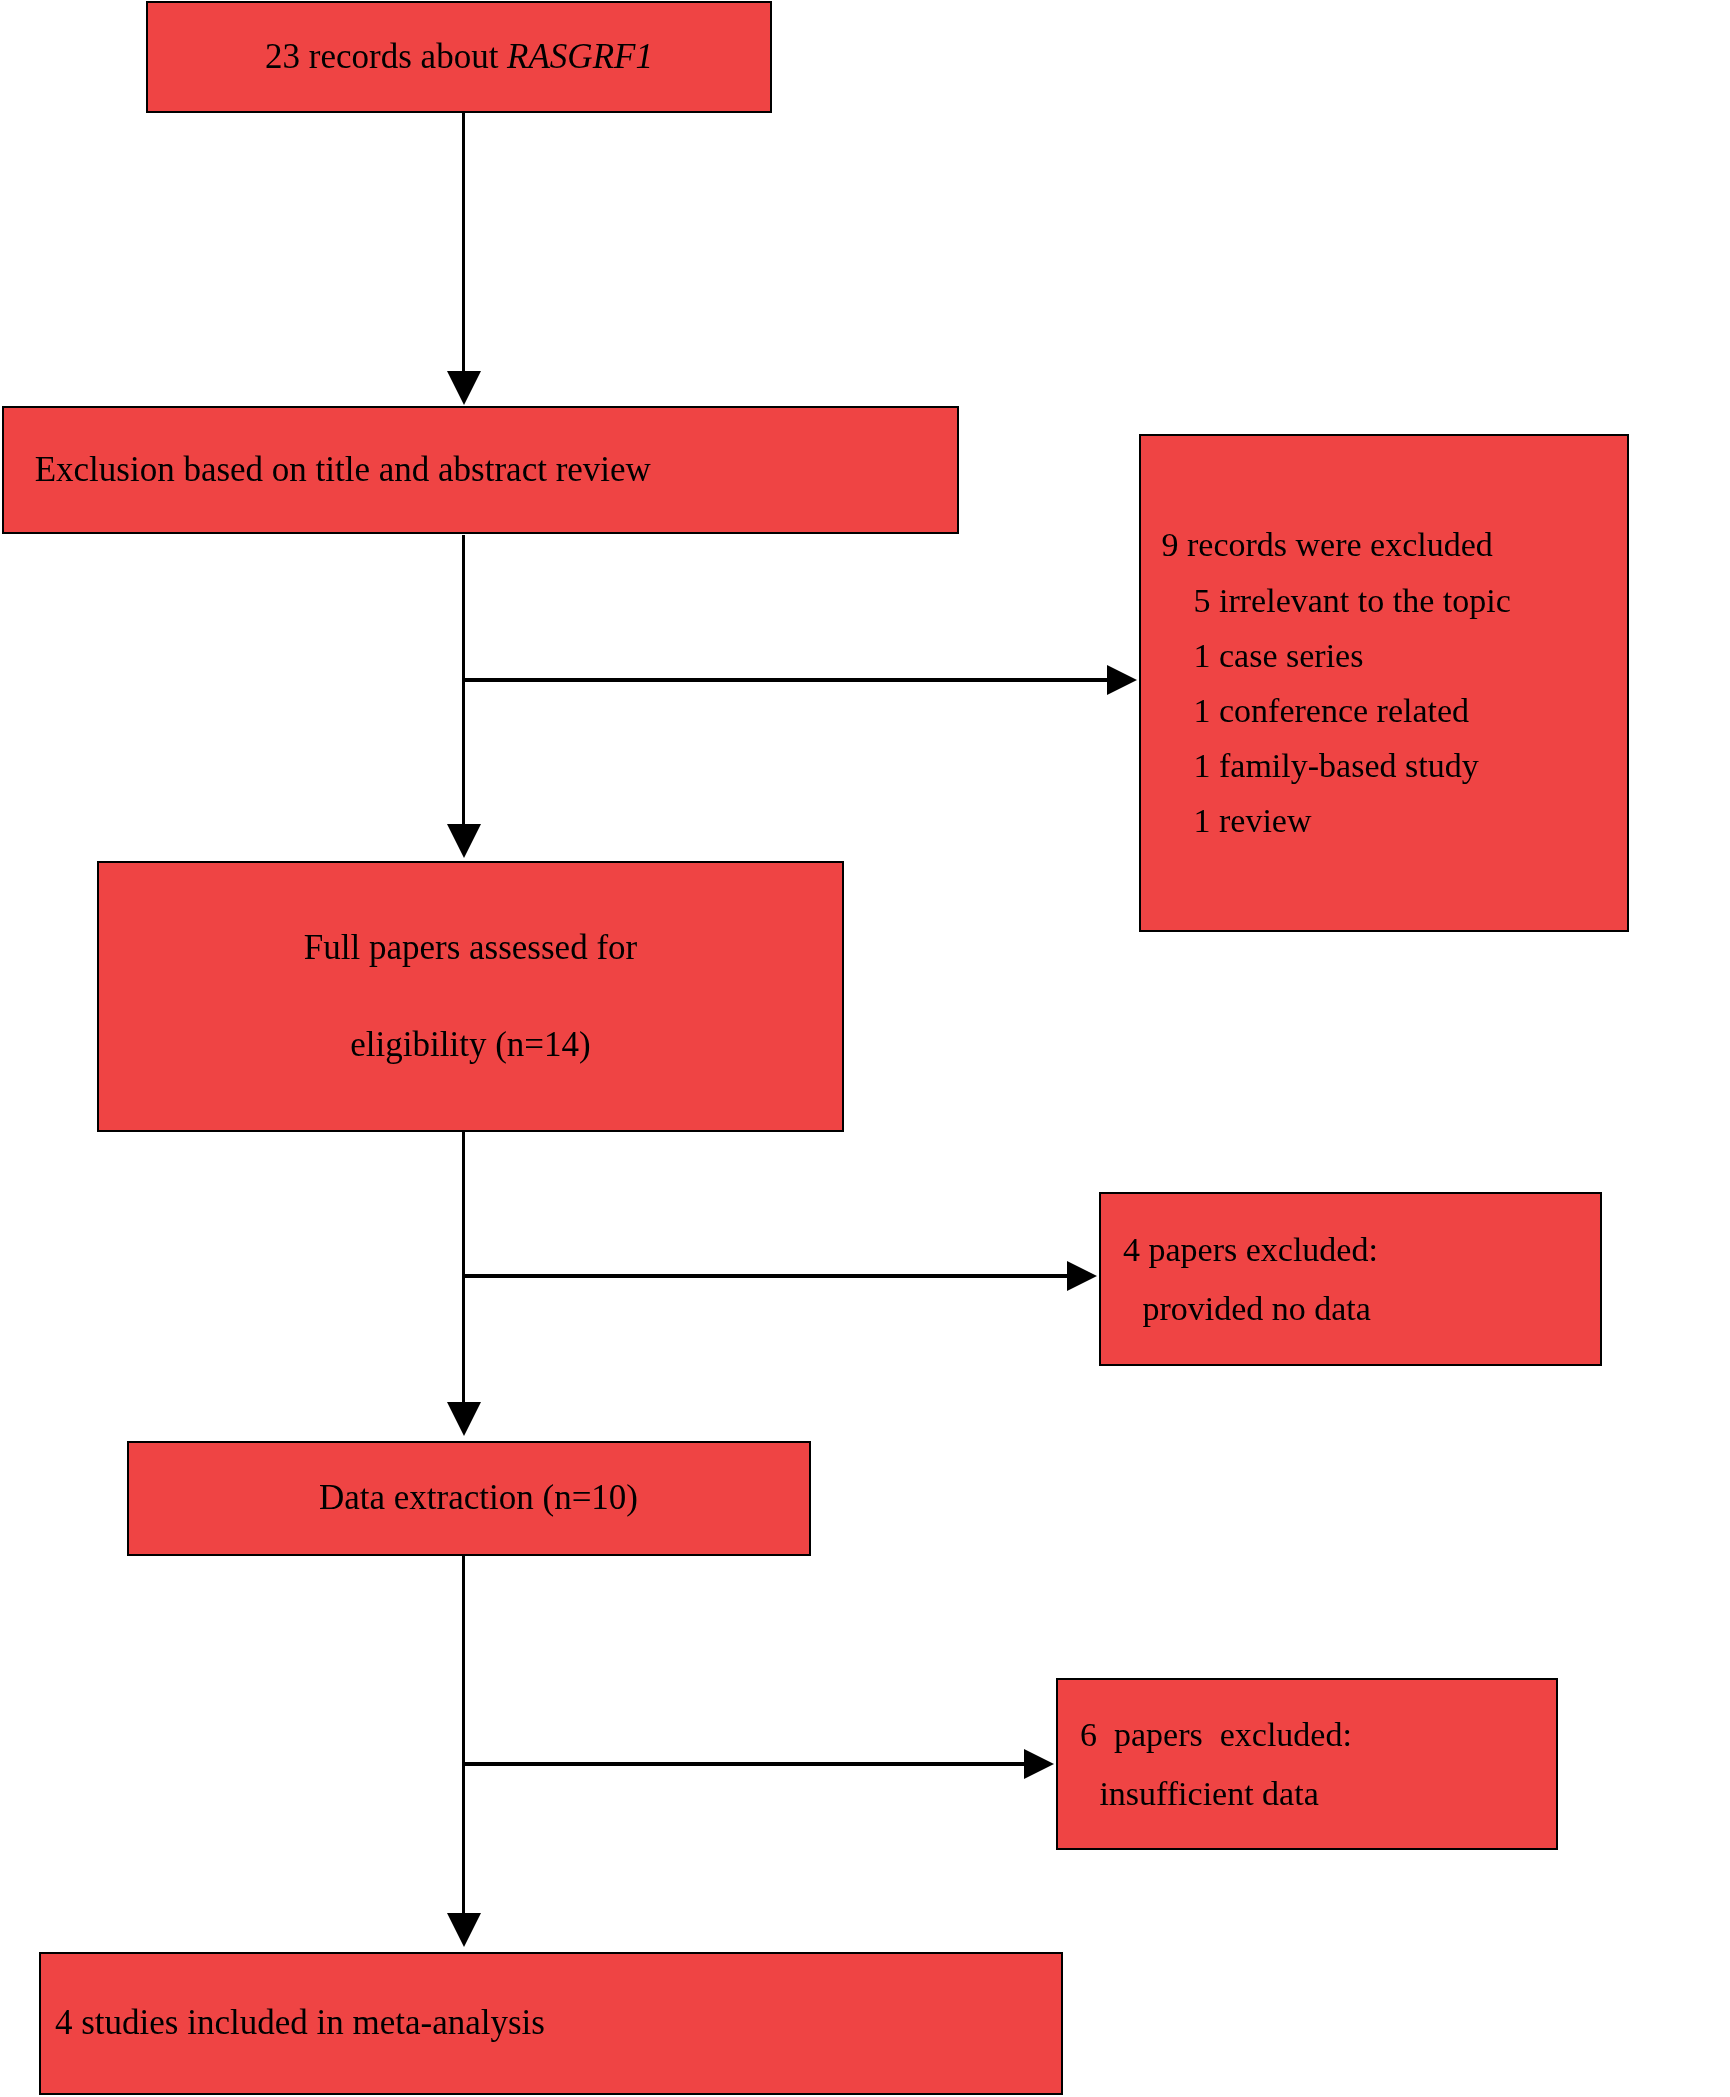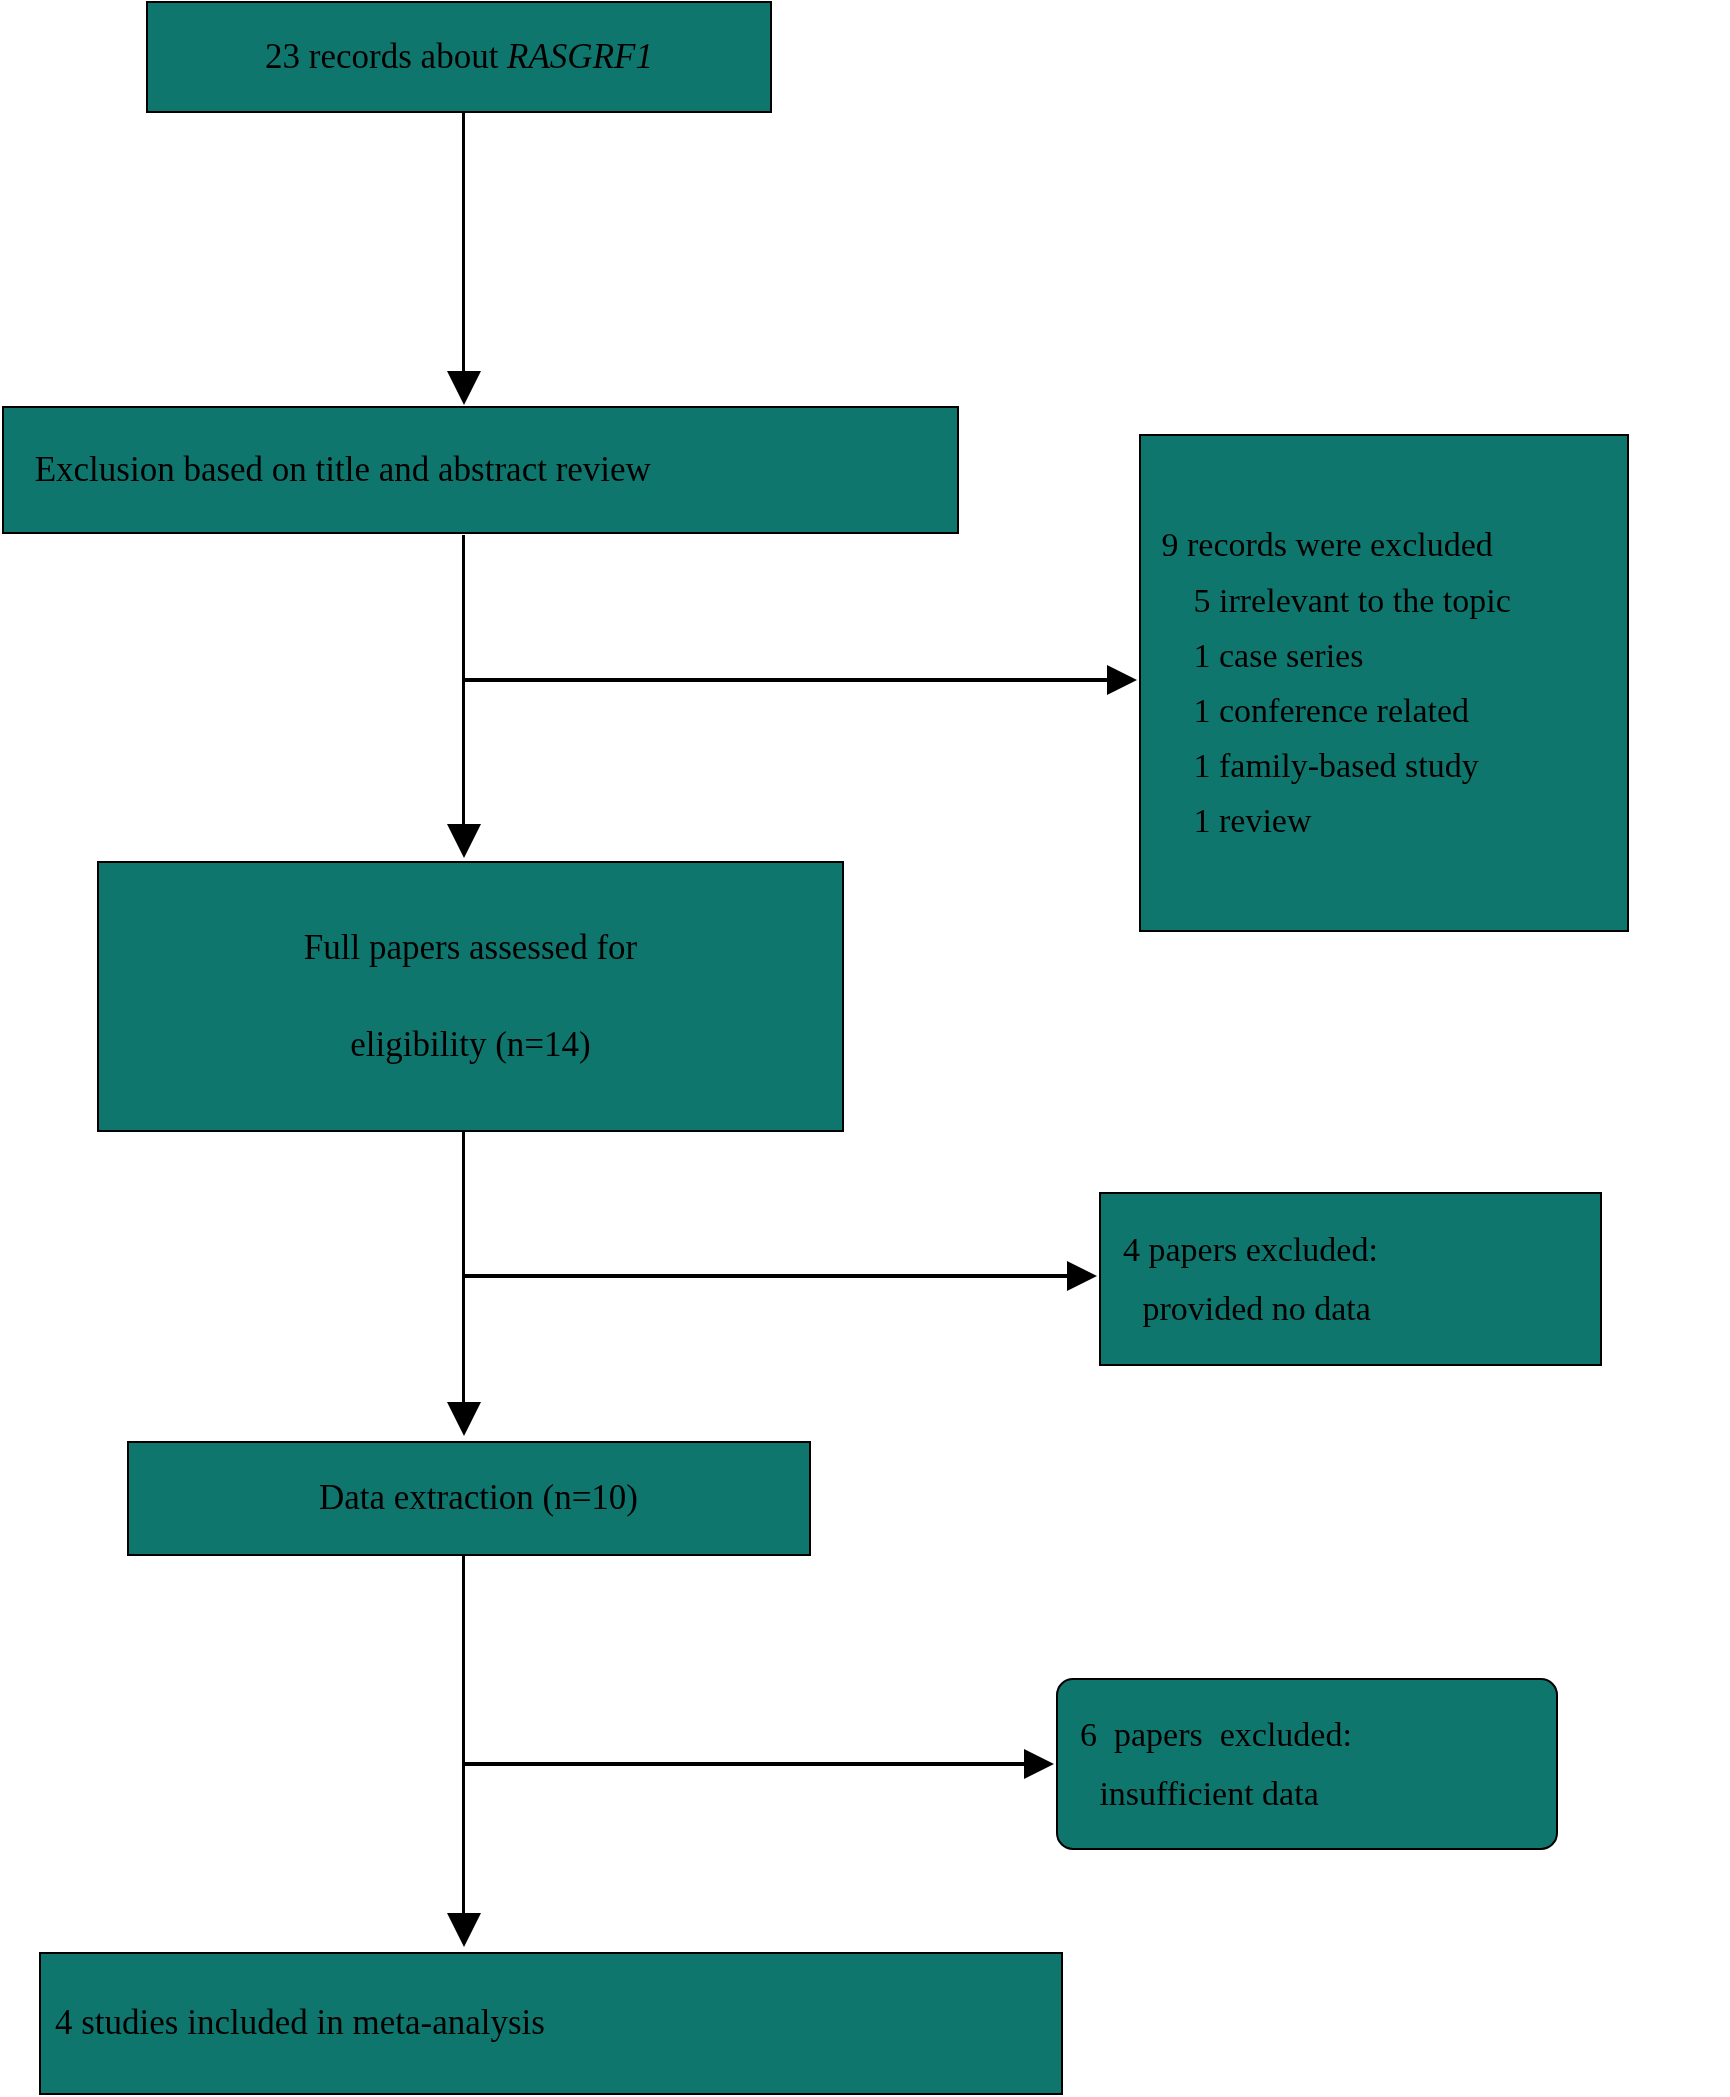--- a/index.html
+++ b/index.html
@@ -14,42 +14,42 @@
     height: 2097px;
     background: #ffffff;
     overflow: hidden;
     font-family: "Liberation Serif", "DejaVu Serif", serif;
     color: #000000;
   }
   .node {
     position: absolute;
     box-sizing: border-box;
     border: 2.9px solid #000000;
-    background: #0f766e;
+    background: #ef4444;
     display: flex;
     flex-direction: column;
     justify-content: center;
     overflow: hidden;
   }
   .node .line {
     display: block;
     white-space: pre;
     line-height: 1.05;
   }
   .center { align-items: center; text-align: center; }
   .leftal { align-items: flex-start; text-align: left; }
 
   
   #n-records   { left: 146px;  top: 1.1px;    width: 626px; height: 112px;  font-size: 35px; }
   #n-exclusion { left: 1.7px;    top: 406px;  width: 957px; height: 128px;  font-size: 35px; padding-left: 31px; }
   #n-exclist   { left: 1139px; top: 434px;  width: 490px; height: 498px;  font-size: 34px; padding-left: 20.5px; }
   #n-fullpaper { left: 97px;  top: 861px; width: 747px; height: 271px;  font-size: 35px; }
   #n-exc4      { left: 1099px; top: 1192px; width: 503px;  height: 174px;  font-size: 34px; padding-left: 22px; }
   #n-dataextr  { left: 127px;  top: 1441px; width: 684px; height: 115px;  font-size: 35px; padding-left: 19px; }
-  #n-exc6      { left: 1056px; top: 1678px; width: 502px;  height: 172px;  font-size: 34px; padding-left: 22px; border-radius: 17px; }
+  #n-exc6      { left: 1056px; top: 1678px; width: 502px;  height: 172px;  font-size: 34px; padding-left: 22px; }
   #n-included  { left: 39px;   top: 1952px; width: 1024px; height: 143px;  font-size: 35px; padding-left: 14px; }
 
   #n-exclusion .line { text-align: left; }
   #n-included .line  { text-align: left; }
   #n-exclist .line, #n-exc4 .line, #n-exc6 .line { text-align: left; }
 
   .indent { padding-left: 32px; }
   .gapline { margin-top: 19.4px; }
 
   .ital { font-style: italic; }

